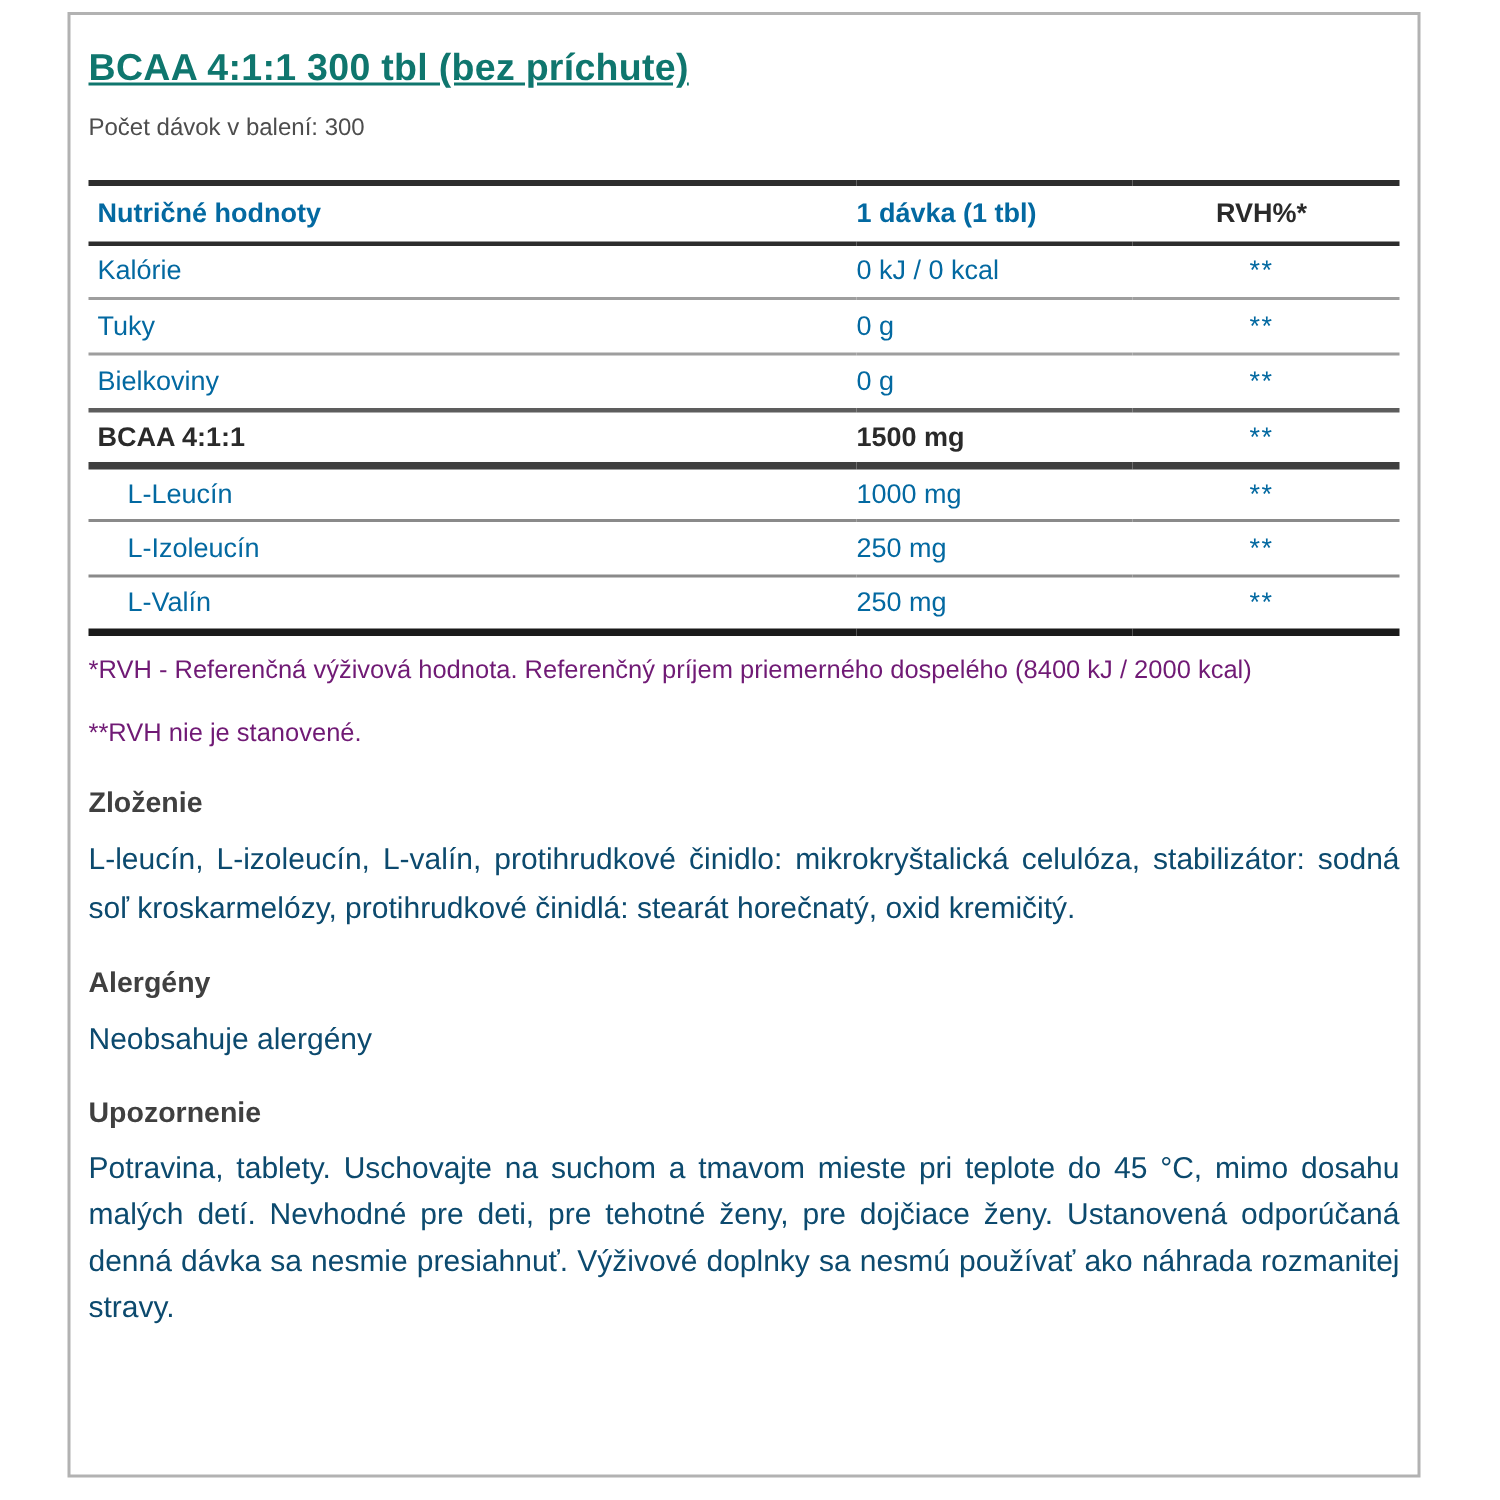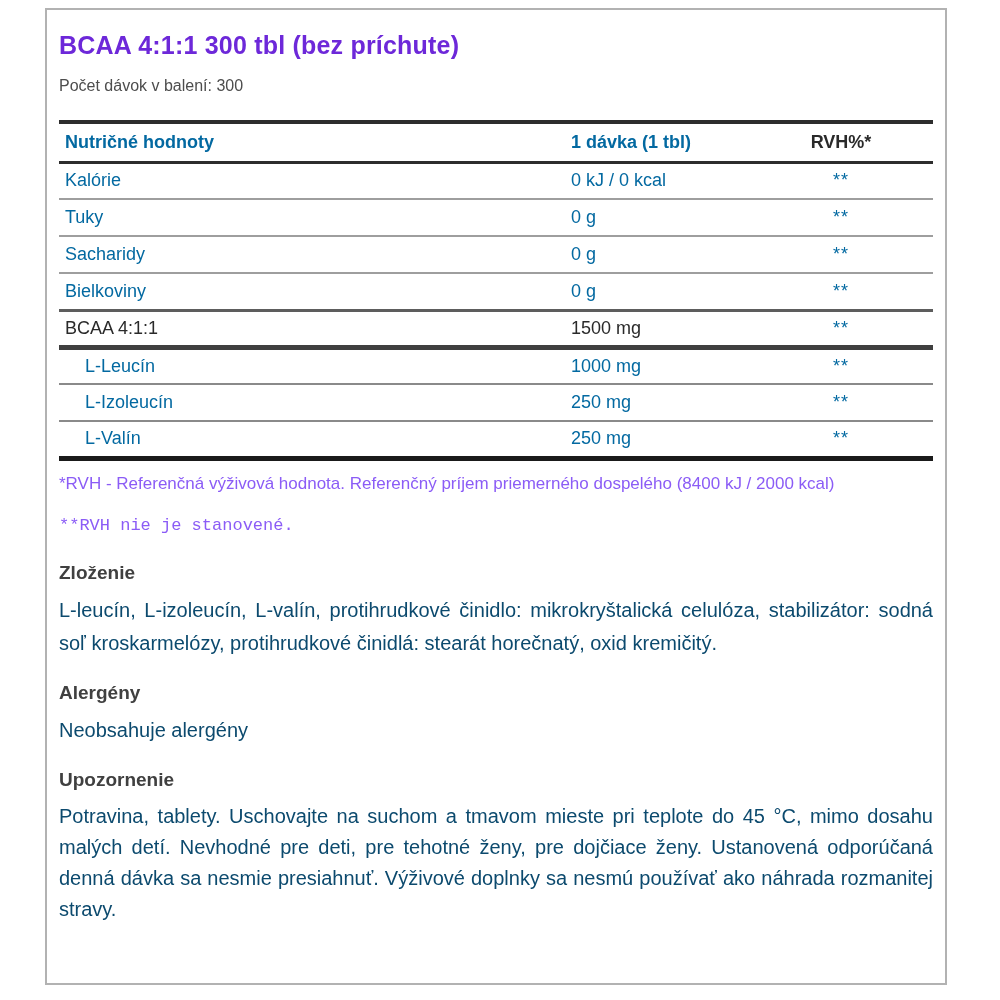--- a/index.html
+++ b/index.html
@@ -14,24 +14,25 @@
     left: 45px; top: 8px;
     width: 902px; height: 977px;
     background: #ffffff;
     border: 2px solid #b2b2b2;
     padding: 20px 12px 30px 12px;
     overflow: hidden;
   }
   .title {
     font-size: 25px;
     font-weight: bold;
-    color: #6d28d9;
+    color: #0f766e;
     line-height: 30px;
     margin-bottom: 12px;
     letter-spacing: 0.2px;
+    text-decoration: underline;
   }
   .sub-line {
     font-size: 16px;
     color: #4d4d4d;
     line-height: 28px;
   }
   table.nutrition {
     width: 100%;
     border-collapse: collapse;
     margin-top: 20px;
@@ -42,40 +43,40 @@
   thead th {
     height: 40px;
     font-weight: bold;
     color: #2a2a2a;
     border-bottom: 3px solid #2d2d2d;
     vertical-align: middle;
   }
   tbody tr { height: 37px; border-top: 2px solid #9e9e9e; }
   tbody tr:first-child { border-top: none; }
   tbody tr.row-bold { border-top: 3px solid #5d5d5d; }
-  tbody tr.row-bold .col-label, tbody tr.row-bold .col-value { font-weight: normal; color: #2a2a2a; }
+  tbody tr.row-bold .col-label, tbody tr.row-bold .col-value { font-weight: bold; color: #2a2a2a; }
   tbody tr.row-heavy-top { border-top: 5px solid #a21caf; }
   tbody tr.row-indent { border-top-color: #8a8a8a; }
   tbody tr.row-heavy-top { border-top-color: #3f3f3f; }
   .col-label { text-align: left; padding-left: 6px; }
   tr.row-indent .col-label { padding-left: 26px; }
   .col-value { text-align: left; width: 184px; }
   .col-rvh {
     text-align: center; width: 178px; padding-right: 6px;
     font-size: 15px; letter-spacing: 1px; color: #4a4a4a; font-weight: normal;
   }
   thead th.col-rvh { font-size: 18px; font-weight: bold; letter-spacing: 0; color: #2a2a2a; }
   .footnote {
     font-size: 17px;
-    color: #8b5cf6;
+    color: #701a75;
     line-height: 28px;
     margin-top: 9px;
     text-align: justify;
   }
-  .footnote + .footnote { margin-top: 14px; font-family: Liberation Mono, monospace; }
+  .footnote + .footnote { margin-top: 14px; }
   .section-heading {
     font-size: 19px;
     font-weight: bold;
     color: #404040;
     margin-top: 21px;
     line-height: 24px;
   }
   .section-body {
     font-size: 20px;
     color: #0c4a6e;
@@ -103,25 +104,20 @@
       </tr>
     </thead>
     <tbody>
         <tr class="">
           <td class="col-label">Kalórie</td>
           <td class="col-value">0 kJ / 0 kcal</td>
           <td class="col-rvh">**</td>
         </tr>
         <tr class="">
           <td class="col-label">Tuky</td>
-          <td class="col-value">0 g</td>
-          <td class="col-rvh">**</td>
-        </tr>
-        <tr class="">
-          <td class="col-label">Sacharidy</td>
           <td class="col-value">0 g</td>
           <td class="col-rvh">**</td>
         </tr>
         <tr class="">
           <td class="col-label">Bielkoviny</td>
           <td class="col-value">0 g</td>
           <td class="col-rvh">**</td>
         </tr>
         <tr class="row-bold">
           <td class="col-label">BCAA 4:1:1</td>

